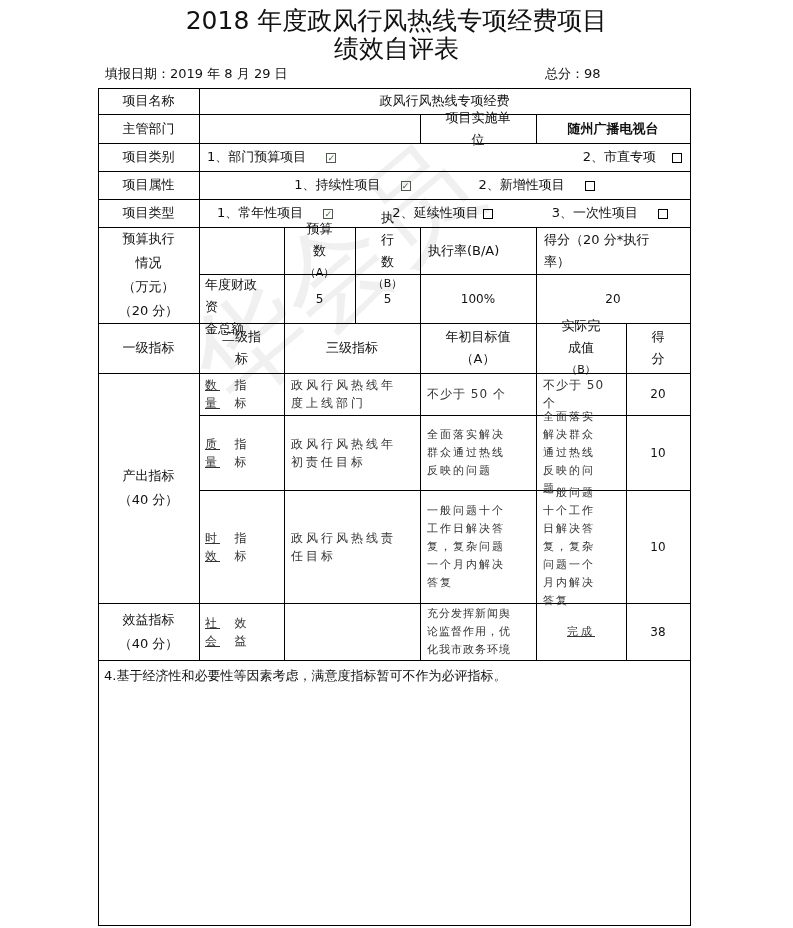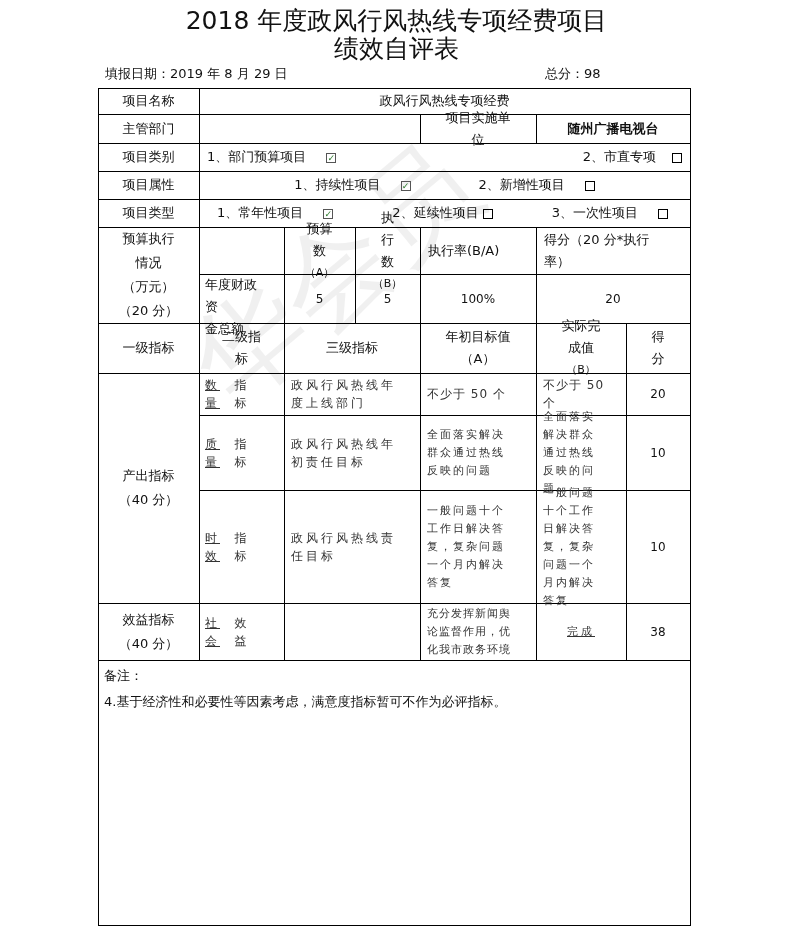--- a/index.html
+++ b/index.html
@@ -159,15 +159,14 @@
 <div class="cell left sp" style="left:199px;top:603px;width:85px;height:57px;padding-left:6px;">
     <span class="u">社会</span>
     <span>效益</span>
   </div>
 <div class="cell left sp" style="left:284px;top:603px;width:136px;height:57px;padding-left:7px;"></div>
 <div class="cell left sp" style="left:420px;top:603px;width:116px;height:57px;padding-left:7px;letter-spacing:1px;font-size:11px;">充分发挥新闻舆论监督作用，优化我市政务环境</div>
 <div class="cell sp" style="left:536px;top:603px;width:90px;height:57px;font-size:11px;text-decoration:underline;">完成</div>
 <div class="cell" style="left:626px;top:603px;width:64px;height:57px;font-size:12px;">38</div>
 
 <div class="notes">
-  <p>备注：</p>
   <p>4.基于经济性和必要性等因素考虑，满意度指标暂可不作为必评指标。</p>
 </div>
 
 </body></html>

